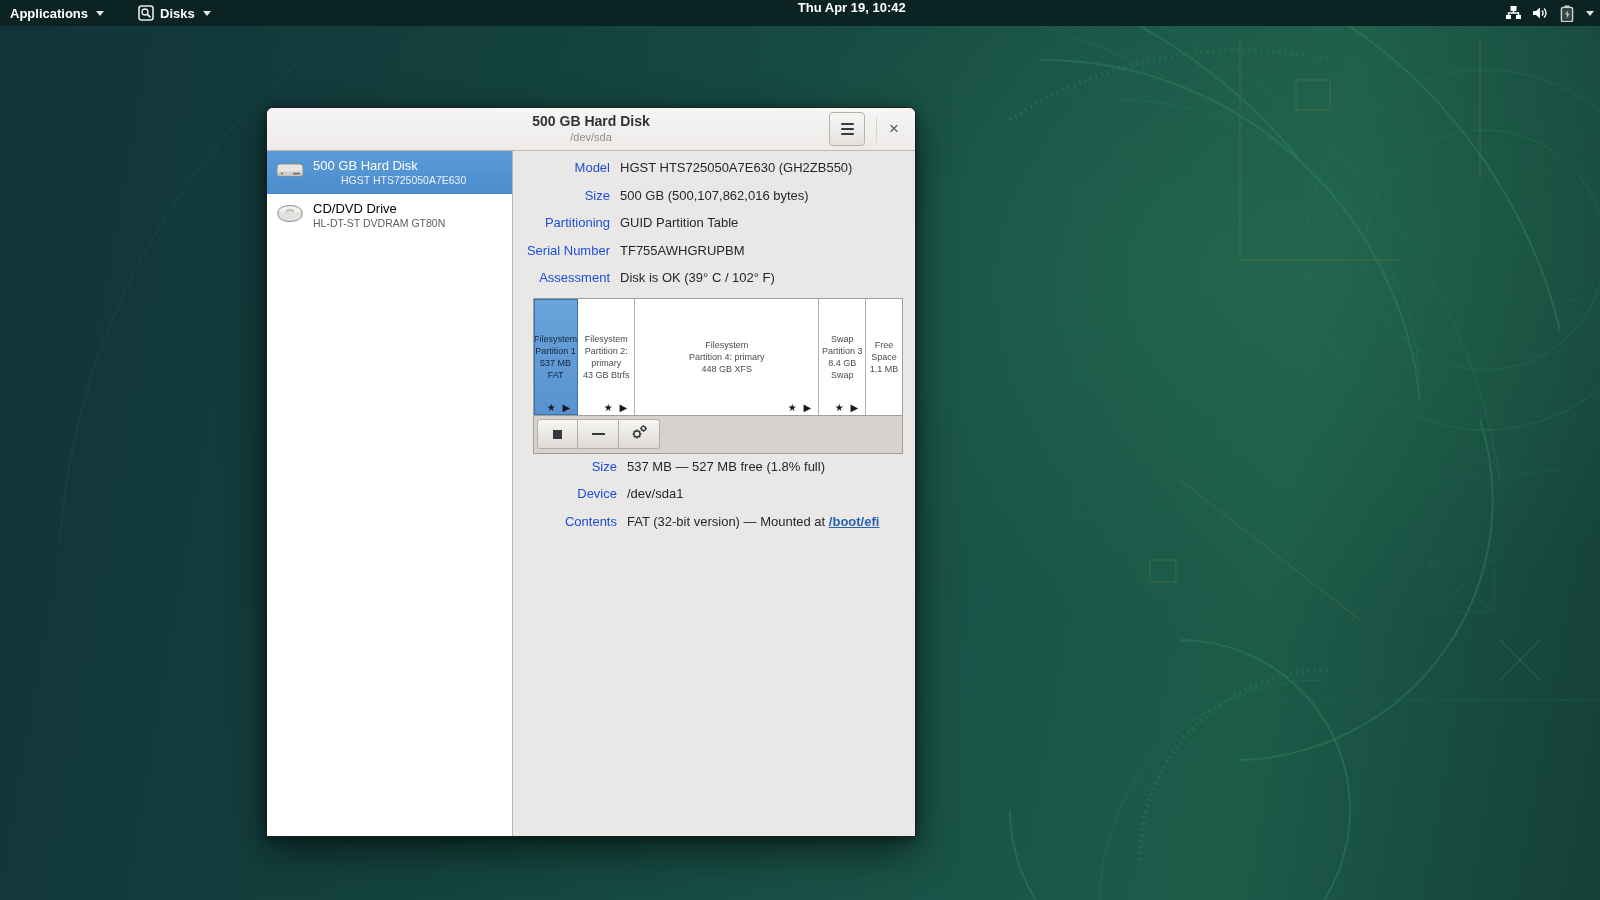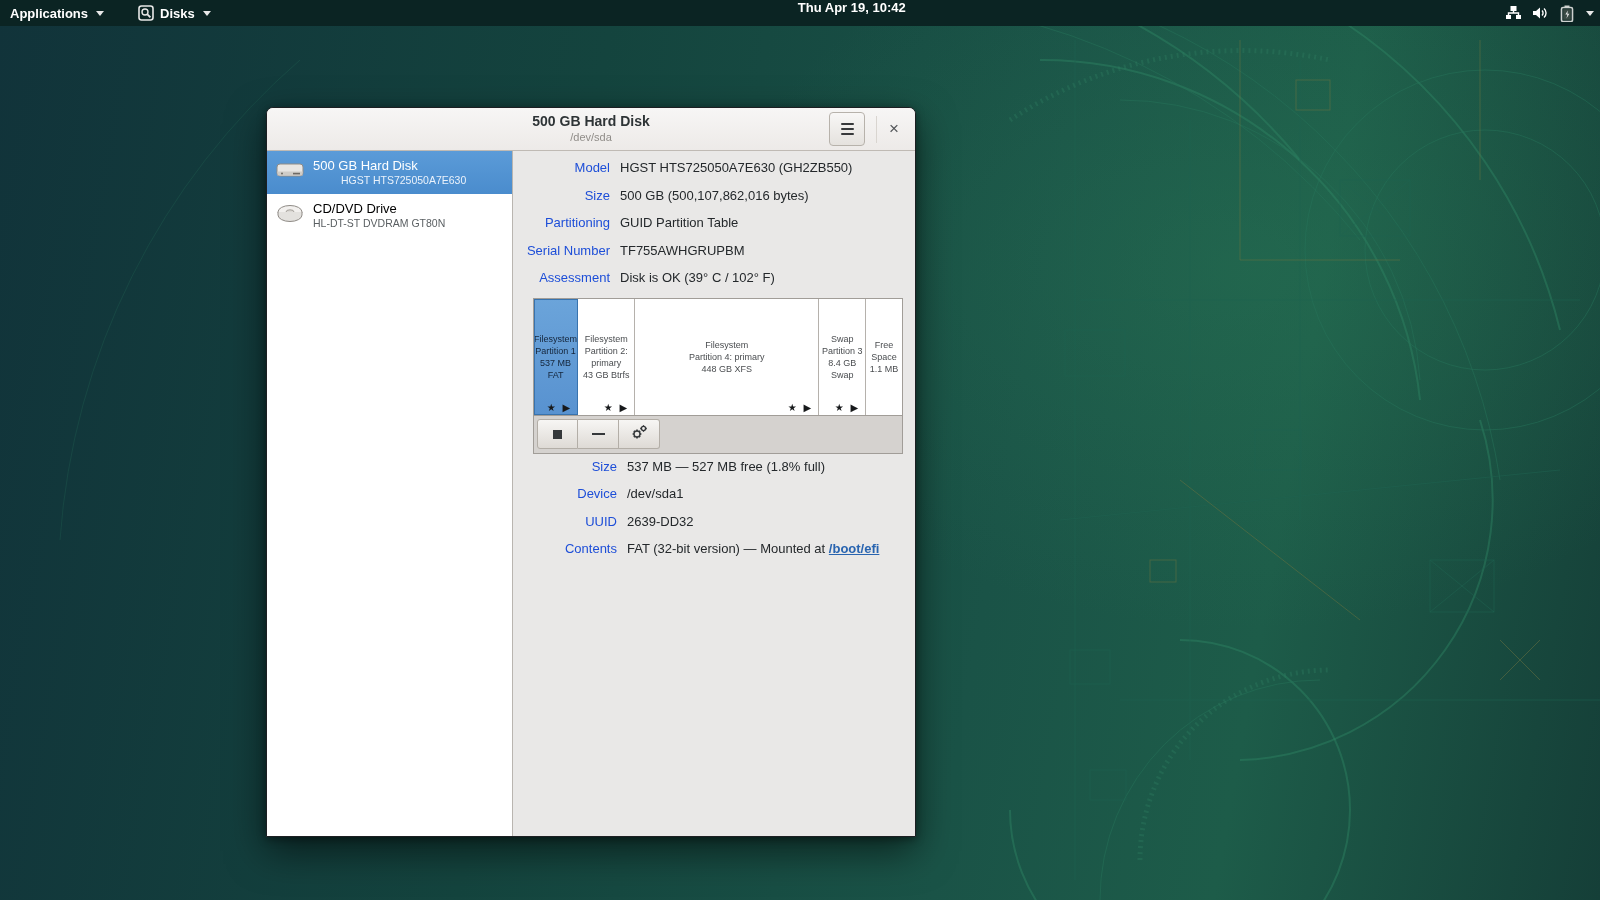--- a/index.html
+++ b/index.html
@@ -357,24 +357,20 @@
     <div class="kv-table" style="margin-top:5px;">
       <div class="kv-row">
         <span class="kv-label wide">Size</span>
         <span class="kv-value">537 MB — 527 MB free (1.8% full)</span>
       </div>
       <div class="kv-row">
         <span class="kv-label wide">Device</span>
         <span class="kv-value">/dev/sda1</span>
       </div>
       <div class="kv-row">
-        <span class="kv-label wide">UUID</span>
-        <span class="kv-value">2639-DD32</span>
-      </div>
-      <div class="kv-row">
         <span class="kv-label wide">Contents</span>
         <span class="kv-value">
           <span>FAT (32-bit version) — Mounted at </span><span class="kv-link">/boot/efi</span>
         </span>
       </div>
     </div>
 
   </div>
 </div>
 

